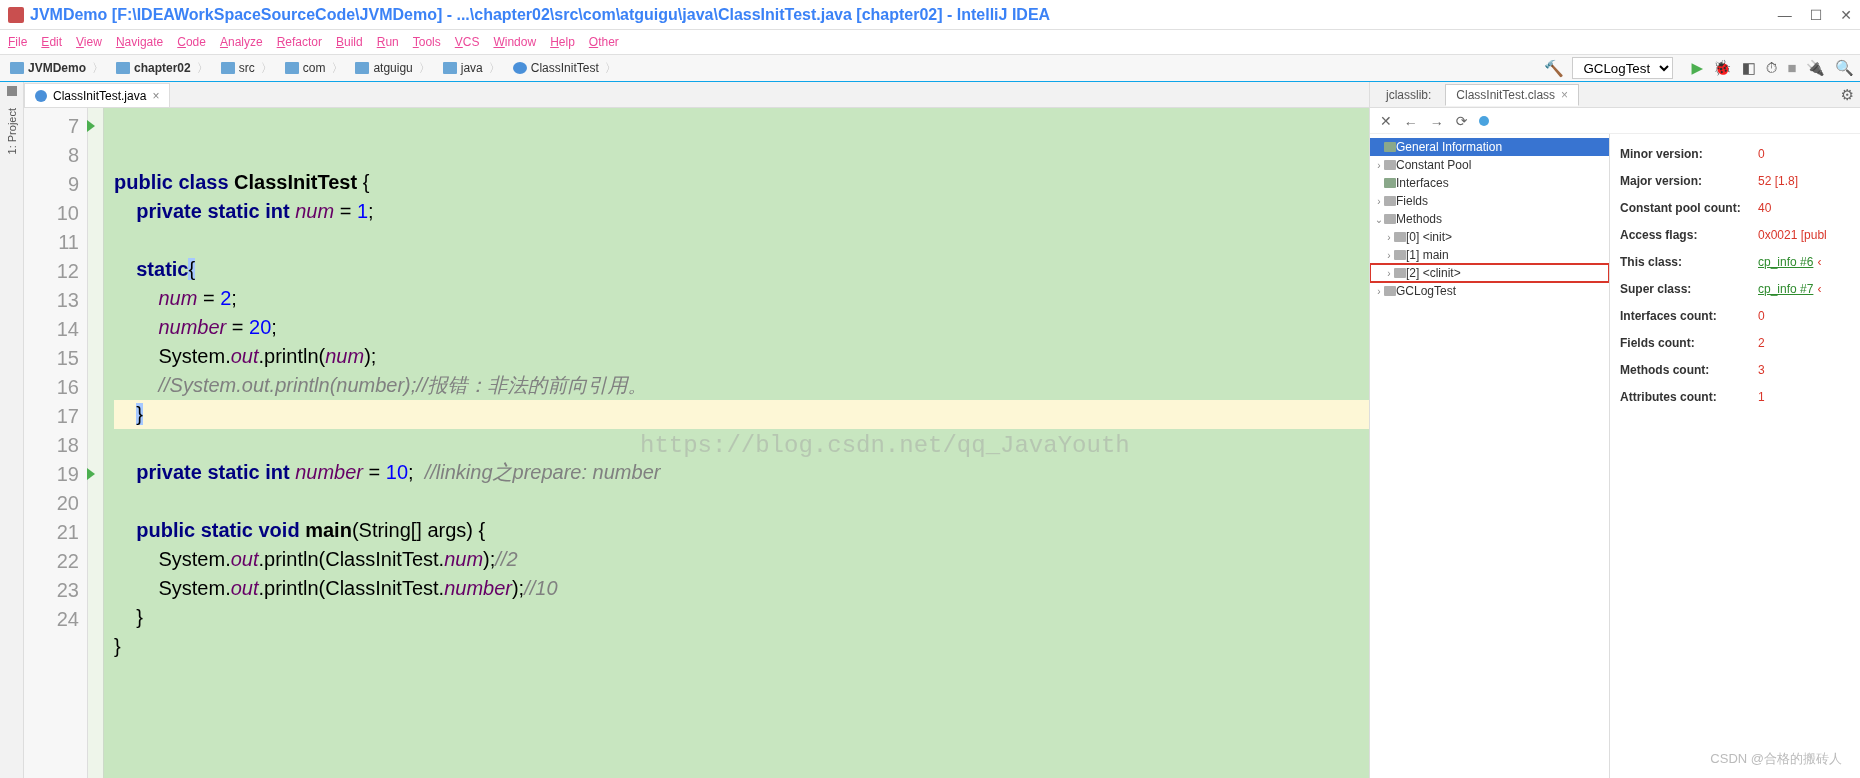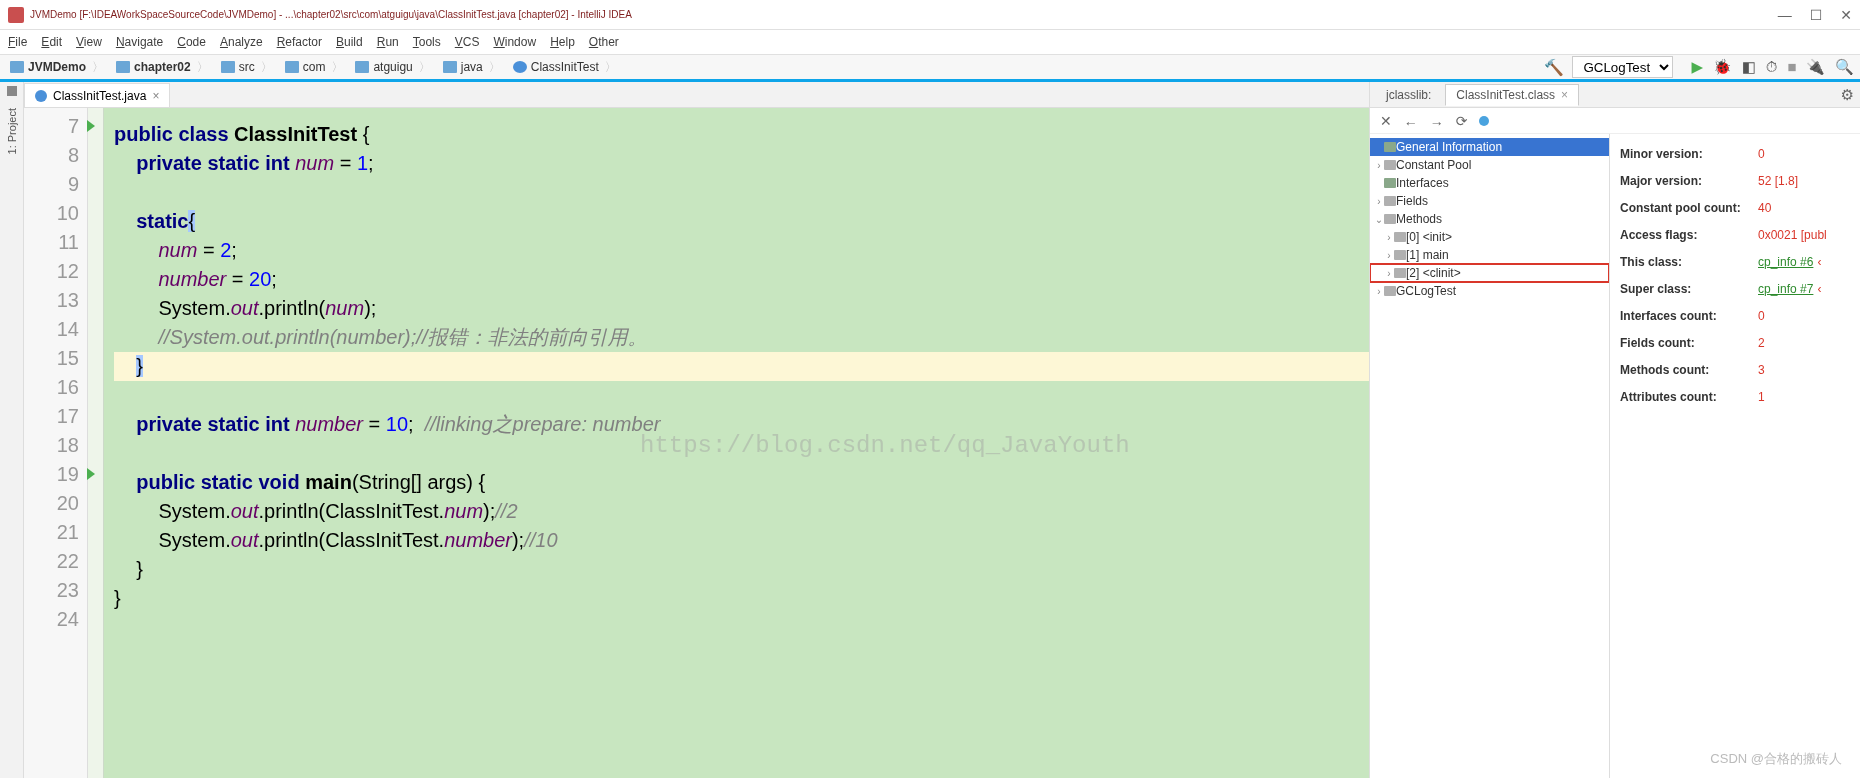--- a/index.html
+++ b/index.html
@@ -1,27 +1,27 @@
 <!DOCTYPE html>
 <html><head>
 <meta charset="utf-8">
 <style>
 * { margin:0; padding:0; box-sizing:border-box; font-family:"Segoe UI",Arial,sans-serif; }
 body { width:1860px; height:778px; background:#fff; font-size:12px; color:#000; overflow:hidden; }
 .titlebar { height:30px; display:flex; align-items:center; padding:0 8px; background:#fff; border-bottom:1px solid #e0e0e0; }
 .titlebar .icon { width:16px; height:16px; background:#c94f4f; margin-right:6px; border-radius:2px; }
-.titlebar .title { flex:1; color:#7f1d1d; font-size:10px; }
+.titlebar .title { flex:1; color:#3b82f6; font-size:16px;font-weight:bold; }
 .winbtns { display:flex; gap:18px; color:#666; font-size:14px; }
 .winbtns span { cursor:pointer; }
 
 .menubar { height:24px; display:flex; align-items:center; padding:0 8px; gap:14px; background:#fff; }
-.menubar span { color:#404040; cursor:pointer; }
+.menubar span { color:#ec4899; cursor:pointer; }
 .menubar span u { text-decoration:underline; }
 
-.navbar { height:28px; display:flex; align-items:center; padding:0 6px; background:#f7f7f7; border-top:1px solid #e0e0e0; border-bottom:3px solid #0ea5e9; }
+.navbar { height:28px; display:flex; align-items:center; padding:0 6px; background:#f7f7f7; border-top:1px solid #e0e0e0; border-bottom:1px solid #0ea5e9; }
 .crumb { display:flex; align-items:center; height:22px; padding:0 8px 0 4px; color:#333; position:relative; }
 .crumb .fic { width:14px; height:12px; background:#6aa6d6; margin-right:4px; border-radius:1px; }
 .crumb .fic.blu { background:#4a90d9; border-radius:50%; }
 .crumb::after { content:"〉"; color:#bbb; margin-left:6px; }
 .navbar .spacer { flex:1; }
 .runsel { display:flex; align-items:center; gap:8px; }
 .runsel .hammer { color:#5a8f3d; font-size:16px; }
 .runsel select { height:22px; border:1px solid #ccc; background:#fff; padding:0 6px; }
 .runicons { display:flex; gap:10px; margin-left:10px; color:#555; font-size:15px; }
 .runicons .play { color:#4caf50; }
@@ -36,21 +36,21 @@
 .edtabs { height:26px; display:flex; align-items:flex-end; background:#f2f2f2; border-bottom:1px solid #ddd; }
 .edtab { height:24px; display:flex; align-items:center; padding:0 10px; background:#fff; border:1px solid #ddd; border-bottom:none; gap:6px; }
 .edtab .ci { width:12px; height:12px; background:#4a90d9; border-radius:50%; }
 .edtab .x { color:#888; cursor:pointer; }
 
 .editor { flex:1; display:flex; background:#c8e6c0; font-family:"Consolas","Courier New",monospace; font-size:20px; overflow:hidden; }
 .gut { width:64px; background:#f7f7f7; border-right:1px solid #ddd; text-align:right; color:#999; padding:4px 8px 0 0; line-height:29px; }
 .gut .ln { height:29px; position:relative; }
 .gut .ln .tri { position:absolute; right:-16px; top:8px; width:0; height:0; border-left:8px solid #4caf50; border-top:6px solid transparent; border-bottom:6px solid transparent; }
 .markcol { width:16px; background:#eef5ea; border-right:1px solid #cddac9; }
-.code { flex:1; padding:12px 0 0 10px; line-height:29px; white-space:pre; color:#000; overflow:hidden; }
+.code { flex:1; padding:20px 0 0 10px; line-height:29px; white-space:pre; color:#000; overflow:hidden;margin-top:40px; }
 .code .row { height:29px; }
 .code .row.hl { background:#fdf7d6; }
 .kw { color:#000080; font-weight:bold; }
 .ty { color:#000080; font-weight:bold; }
 .fld { color:#660066; font-style:italic; }
 .num { color:#0000ff; }
 .cm { color:#808080; font-style:italic; }
 .str { color:#000; }
 .carsel { background:#a6c8ff; }
 

